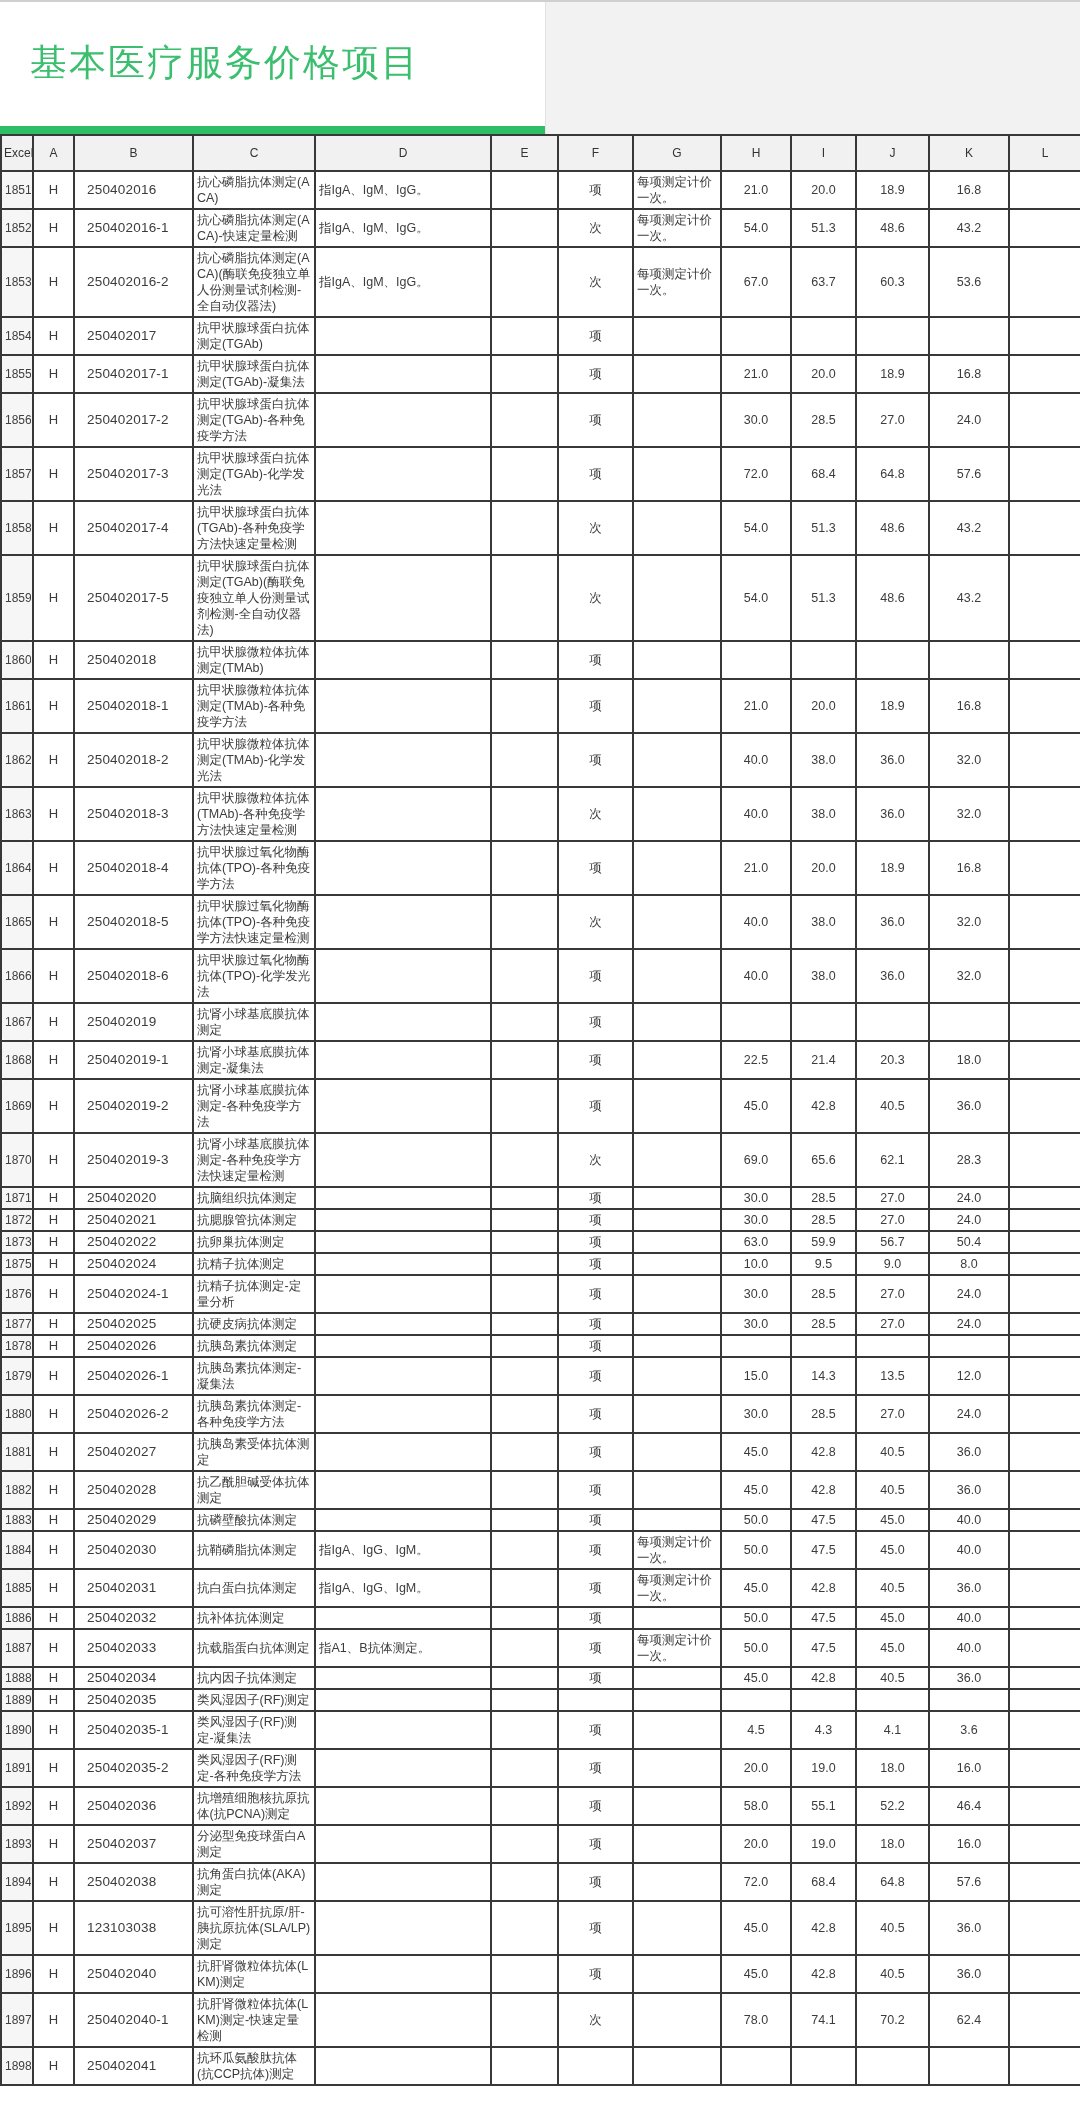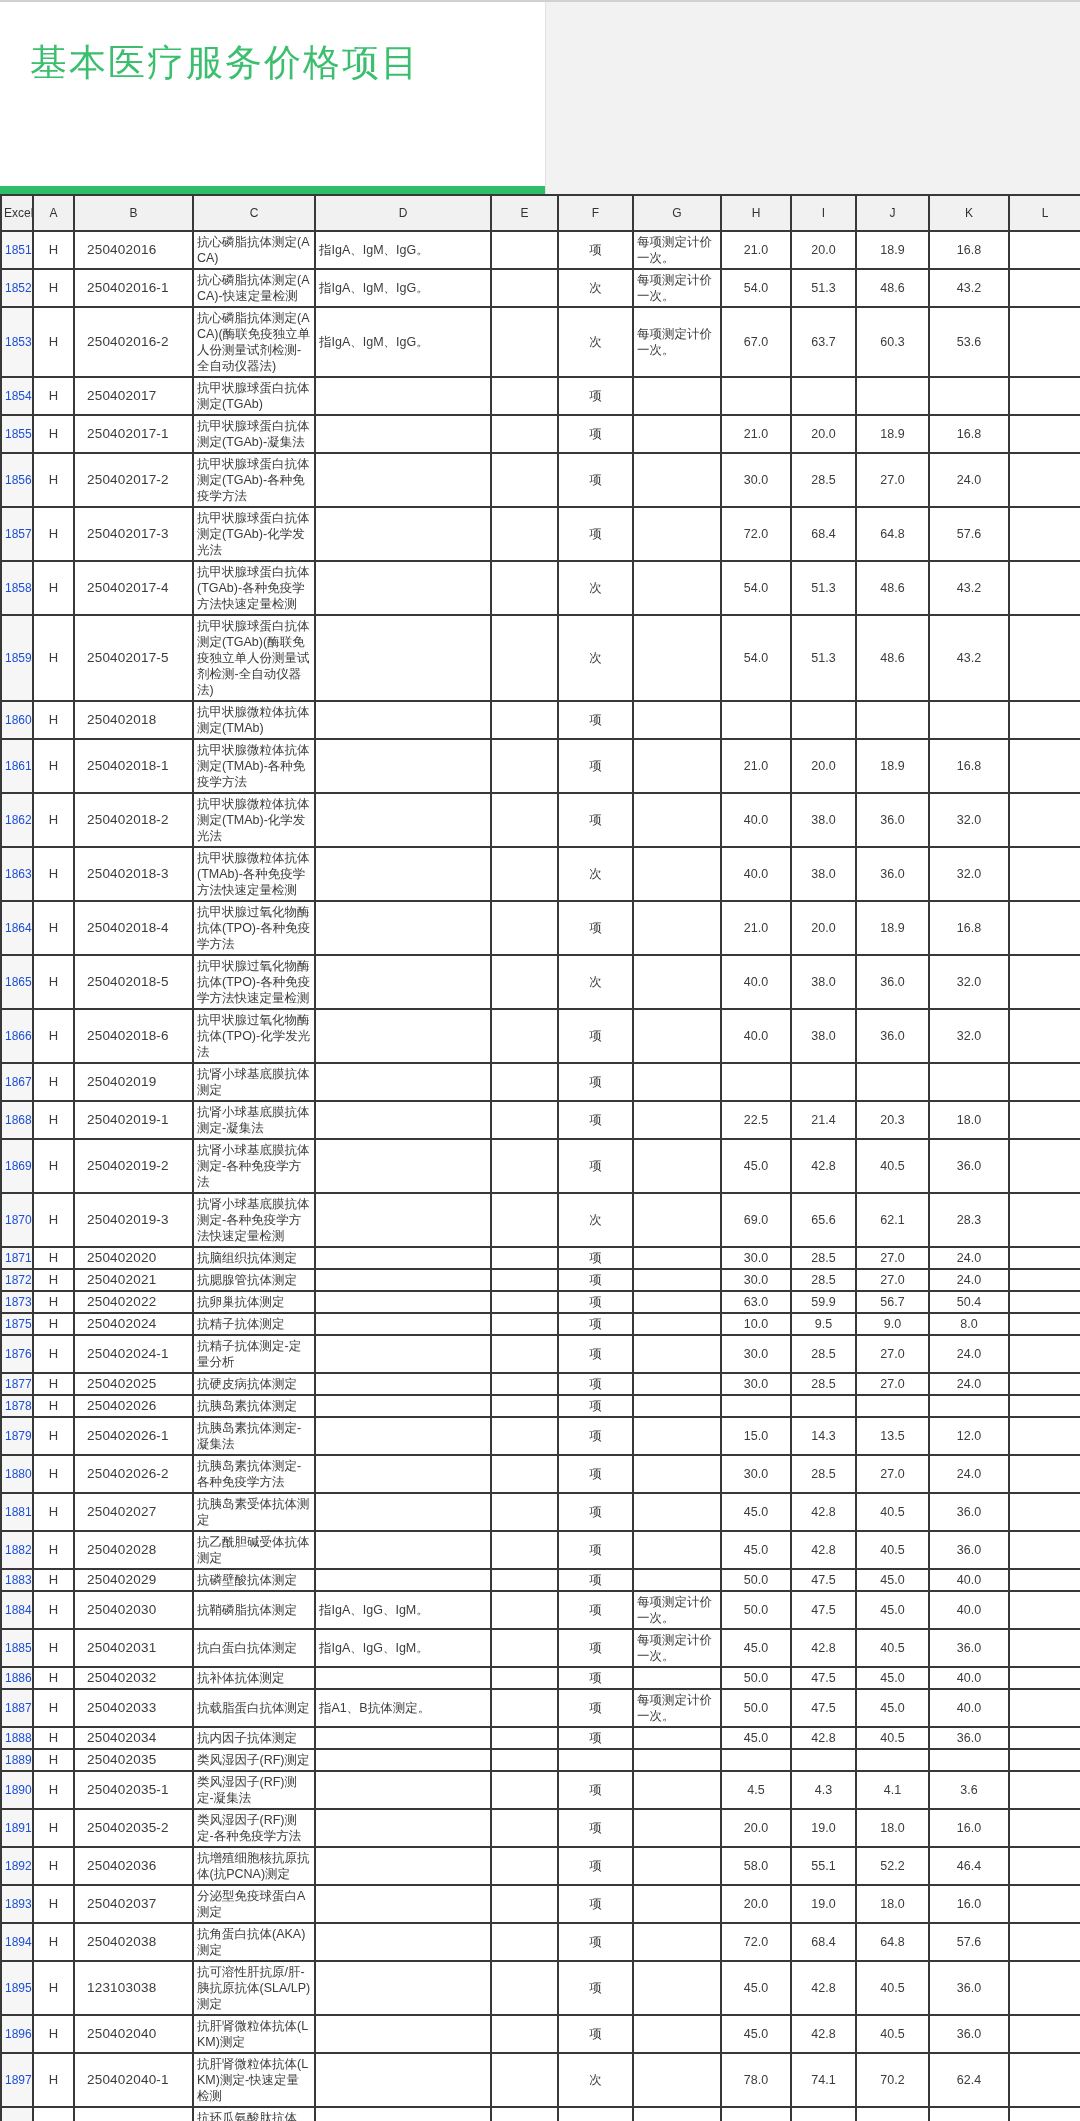--- a/index.html
+++ b/index.html
@@ -2,40 +2,40 @@
 <html><head>
 <meta charset="utf-8">
 <style>
   html,body{margin:0;padding:0;background:#ffffff;}
   #screen{
     width:1080px;height:2121px;overflow:hidden;background:#ffffff;
     font-family:"Liberation Sans","DejaVu Sans",sans-serif;
     position:relative;box-sizing:border-box;border-top:2px solid #d0d0d0;
   }
   
-  .header{height:192px;display:flex;}
+  .header{height:132px;display:flex;}
   .header-left{width:545px;position:relative;background:#ffffff;}
   .page-title{
     position:absolute;left:30px;top:36px;margin:0;
     font-size:37px;font-weight:500;letter-spacing:2px;color:#3bbf6e;
   }
   .green-bar{position:absolute;left:0;bottom:0;width:100%;height:8px;background:#2fbe68;}
   .header-right{flex:1;background:#f2f2f2;border-left:1px solid #e2e2e2;}
   
   table{border-collapse:collapse;table-layout:fixed;width:1080px;}
   th,td{
     border:2px solid #383838;box-sizing:border-box;
     padding:2px 3px;font-size:12.5px;line-height:16px;color:#3c3c3c;
     overflow:hidden;vertical-align:middle;background:#ffffff;
   }
   th{
     background:#f1f1f1;font-weight:normal;text-align:center;
     height:36px;padding:0 2px;font-size:12px;color:#333333;
   }
-  td.rownum{background:#f6f6f6;text-align:right;color:#1d4ed8;font-size:12px;}
+  td.rownum{background:#f6f6f6;text-align:right;color:#404040;font-size:12px;border-radius:7px;}
   td.colA{text-align:center;font-size:13px;}
   td.colB{font-size:13.5px;padding-left:12px;letter-spacing:0.2px;}
   td.colC,td.colD,td.colG{word-break:break-all;}
   td.colF{text-align:center;}
   td.num{text-align:center;}
 </style>
 </head>
 <body>
 
 <div id="screen">

